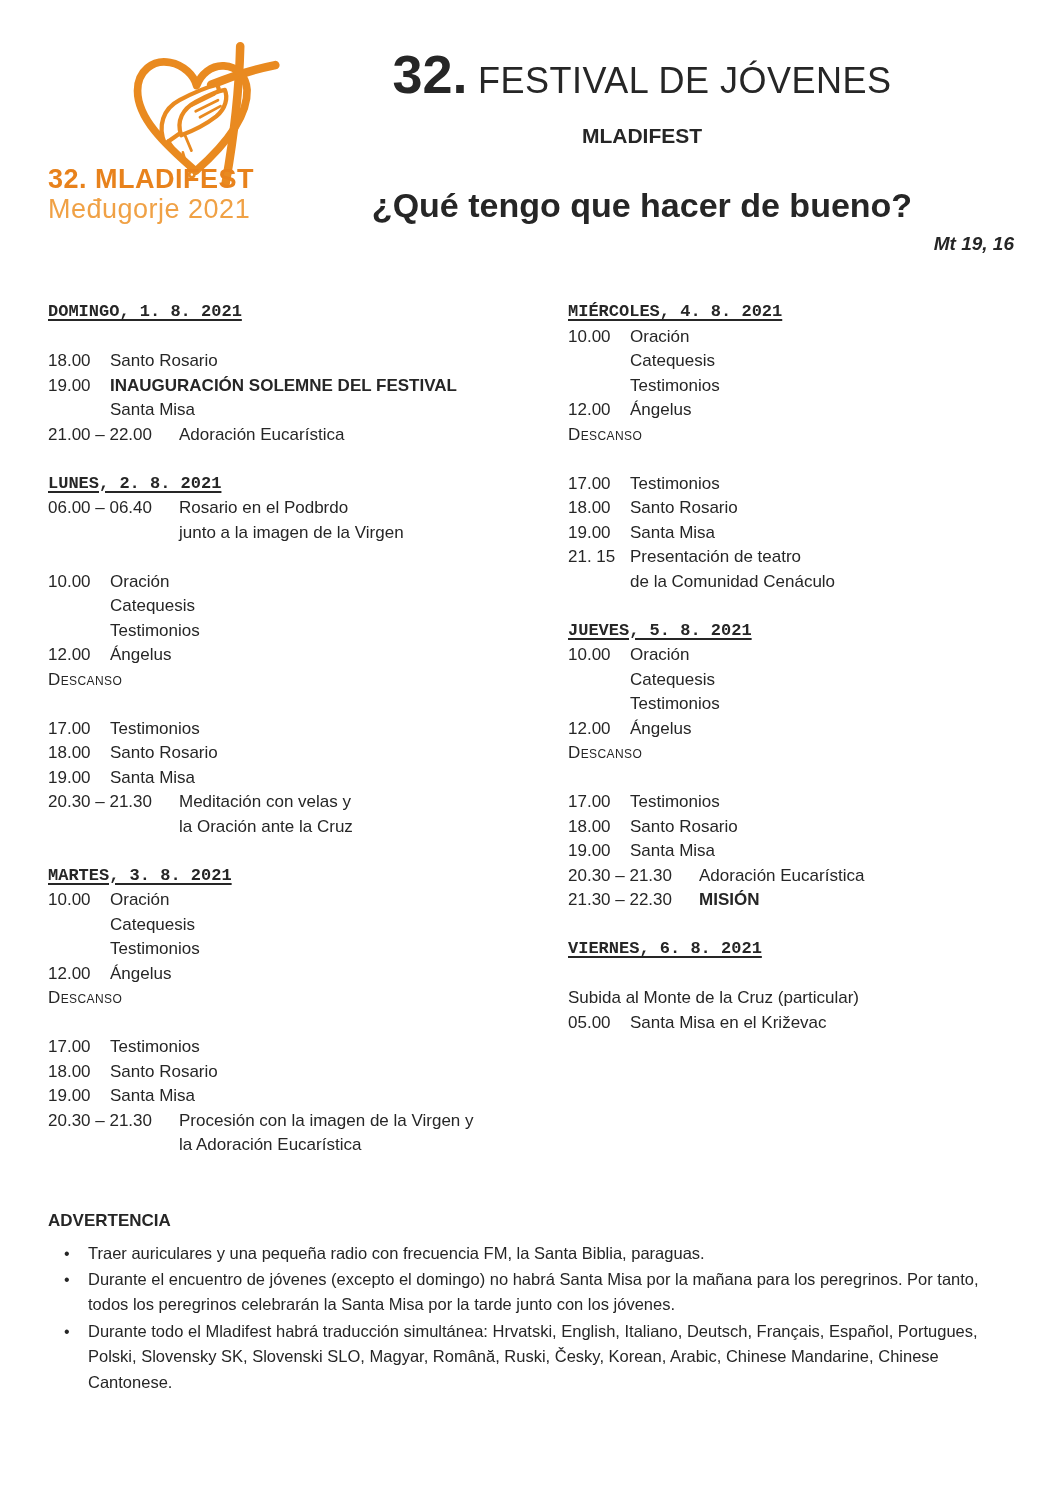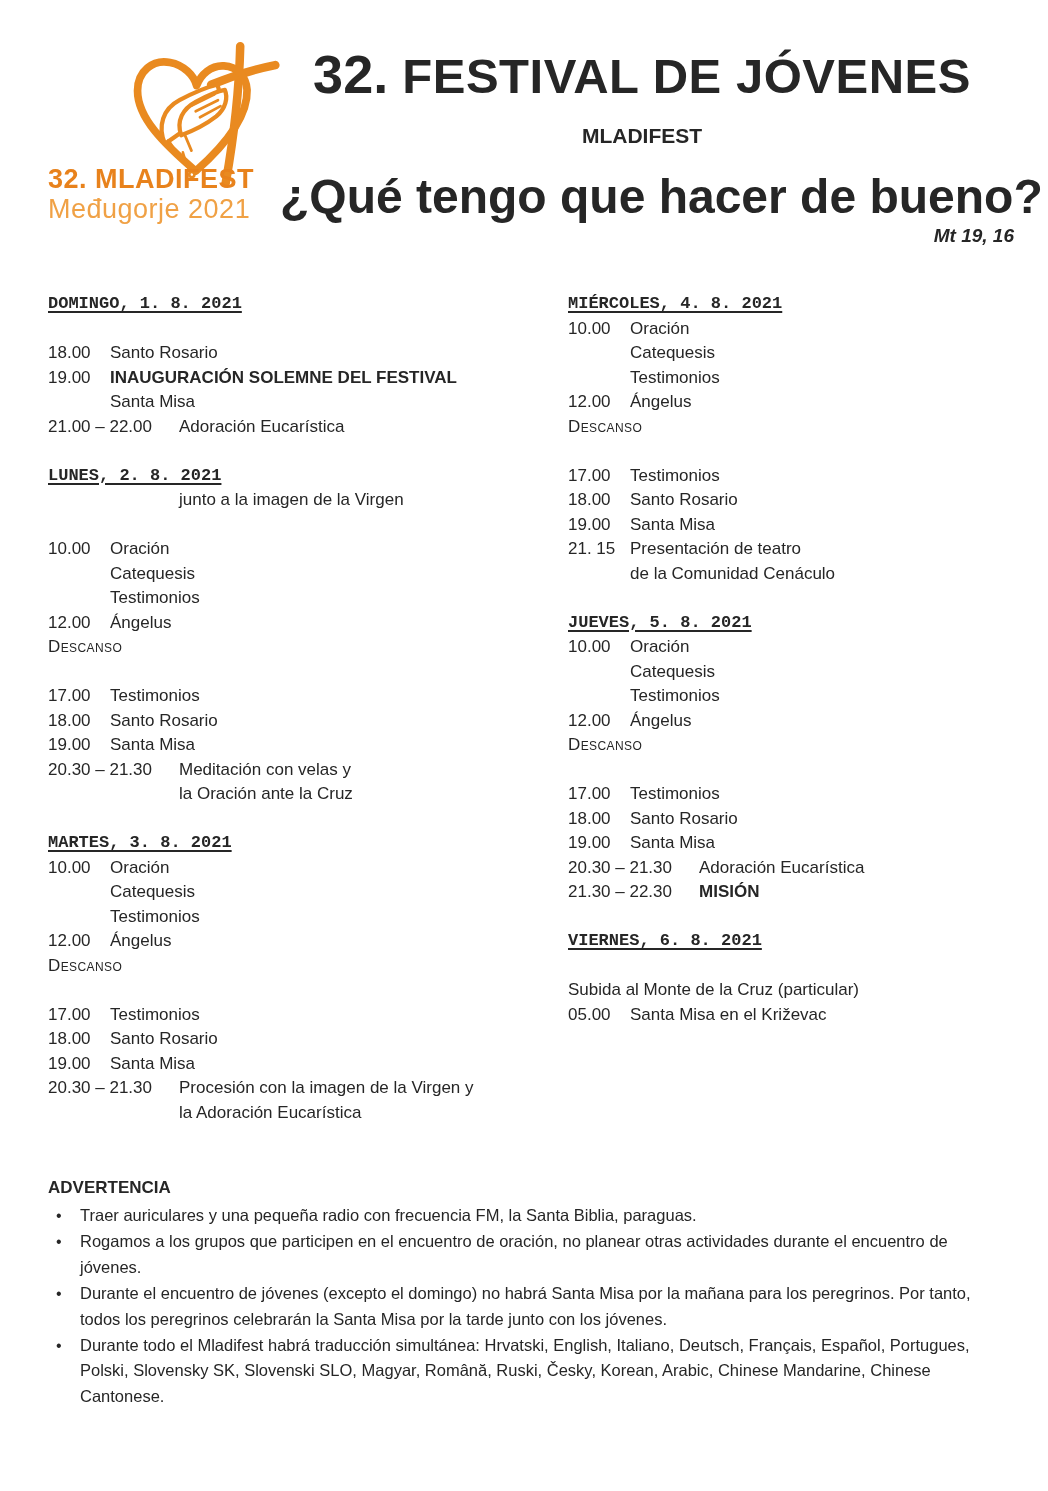--- a/index.html
+++ b/index.html
@@ -18,24 +18,24 @@
     font-size:27px; font-weight:bold; color:#e8821c; letter-spacing:.5px; white-space:nowrap;
   }
   .logo-line2 {
     position:absolute; left:0; top:158px;
     font-size:27px; color:#f0a145; letter-spacing:.5px; white-space:nowrap;
   }
   
   .header-center { margin:48px 44px 0 280px; text-align:center; }
   .title-line { line-height:52px; white-space:nowrap; }
   .title-number { font-size:54px; font-weight:bold; }
-  .title-text   { font-size:49px; font-weight:bold; letter-spacing:.5px; }
+  .title-text   { font-size:36px; font-weight:normal; letter-spacing:.5px; }
   .subtitle { font-size:21px; font-weight:bold; margin-top:9px; line-height:26px; }
   .date-line { font-size:19px; margin-top:2px; line-height:26px; }
-  .question { font-size:48px; font-weight:bold; margin-top:24px; line-height:48px; white-space:nowrap; }
+  .question { font-size:34px; font-weight:bold; margin-top:32px; line-height:48px; white-space:nowrap; }
   .verse { text-align:right; padding-right:34px; font-size:19px; font-weight:bold; font-style:italic; margin-top:3px; line-height:24px; }
   
   .schedule { display:flex; margin-top:44px; padding:0 30px 0 48px; font-size:17px; line-height:24.5px; }
   .col-left  { width:472px; flex:none; margin-right:48px; }
   .col-right { flex:1; }
   .day + .day { margin-top:24.5px; }
   .day-title {
     font-weight:bold; text-decoration:underline;
     text-underline-offset:3px; text-decoration-thickness:2px;
     white-space:nowrap;
@@ -45,21 +45,21 @@
   .row.spacer { height:24.5px; }
   .time { flex:none; white-space:pre; }
   .time.w1 { width:62px; }
   .time.w2 { width:131px; }
   .txt { white-space:pre-wrap; }
   .txt.bold { font-weight:bold; }
   .caps-line { font-variant:small-caps; letter-spacing:.4px; }
   
   .notice { margin-top:50px; padding:0 36px 0 48px; }
   .notice-title { font-size:17px; font-weight:bold; line-height:25px; margin-bottom:3px; }
-  .notice-list { list-style:none; margin:0; padding:0; }
+  .notice-list { list-style:none; margin:8px; padding:0; }
   .notice-list li {
     position:relative; padding-left:32px; font-size:16.5px; line-height:25.4px; margin-top:1px;
   }
   .notice-list li::before {
     content:"\2022"; position:absolute; left:8px; top:0; font-size:16px;
   }
 </style>
 </head>
 <body>
 
@@ -112,20 +112,24 @@
             <span class="txt">Santa Misa</span>
           </div>
           <div class="row">
             <span class="time w2">21.00 – 22.00</span>
             <span class="txt">Adoración Eucarística</span>
           </div>
         </div>
         <div class="day">
           <div class="day-title">LUNES, 2. 8. 2021</div>
           <div class="row">
+            <span class="time w2">06.00 – 06.40</span>
+            <span class="txt">Rosario en el Podbrdo</span>
+          </div>
+          <div class="row">
             <span class="time w2"></span>
             <span class="txt">junto a la imagen de la Virgen</span>
           </div>
           <div class="row spacer"></div>
           <div class="row">
             <span class="time w1">10.00</span>
             <span class="txt">Oración</span>
           </div>
           <div class="row">
             <span class="time w1"></span>
@@ -306,19 +310,18 @@
             <span class="txt">Santa Misa en el Križevac</span>
           </div>
         </div>
       </div>
   </div>
 
   <div class="notice">
     <div class="notice-title">ADVERTENCIA</div>
     <ul class="notice-list">
         <li>Traer auriculares y una pequeña radio con frecuencia FM, la Santa Biblia, paraguas.</li>
-        <li>Rogamos a los grupos que participen en el encuentro de oración, no planear otras actividades durante el encuentro de jóvenes.</li>
         <li>Durante el encuentro de jóvenes (excepto el domingo) no habrá Santa Misa por la mañana para los peregrinos. Por tanto, todos los peregrinos celebrarán la Santa Misa por la tarde junto con los jóvenes.</li>
         <li>Durante todo el Mladifest habrá traducción simultánea: Hrvatski, English, Italiano, Deutsch, Français, Español, Portugues, Polski, Slovensky SK, Slovenski SLO, Magyar, Română, Ruski, Česky, Korean, Arabic, Chinese Mandarine, Chinese Cantonese.</li>
       </ul>
   </div>
 
 </div>
 
 </body></html>

